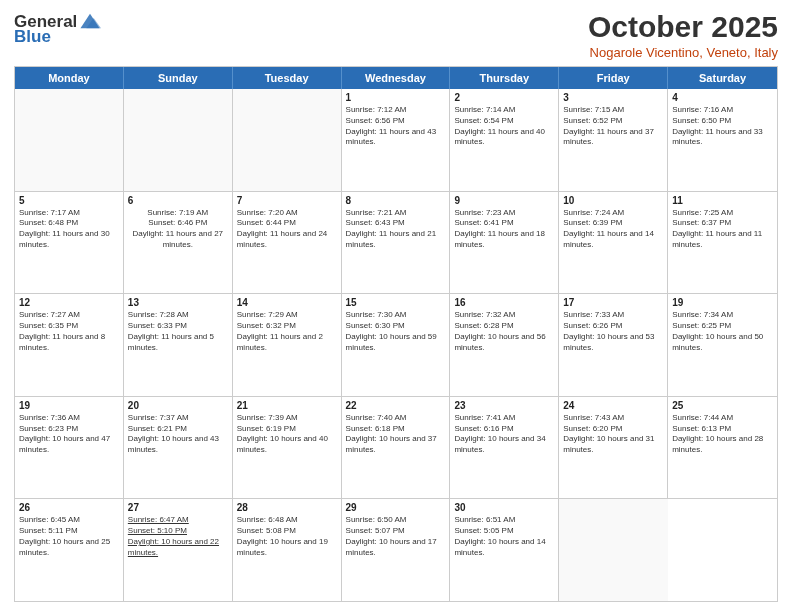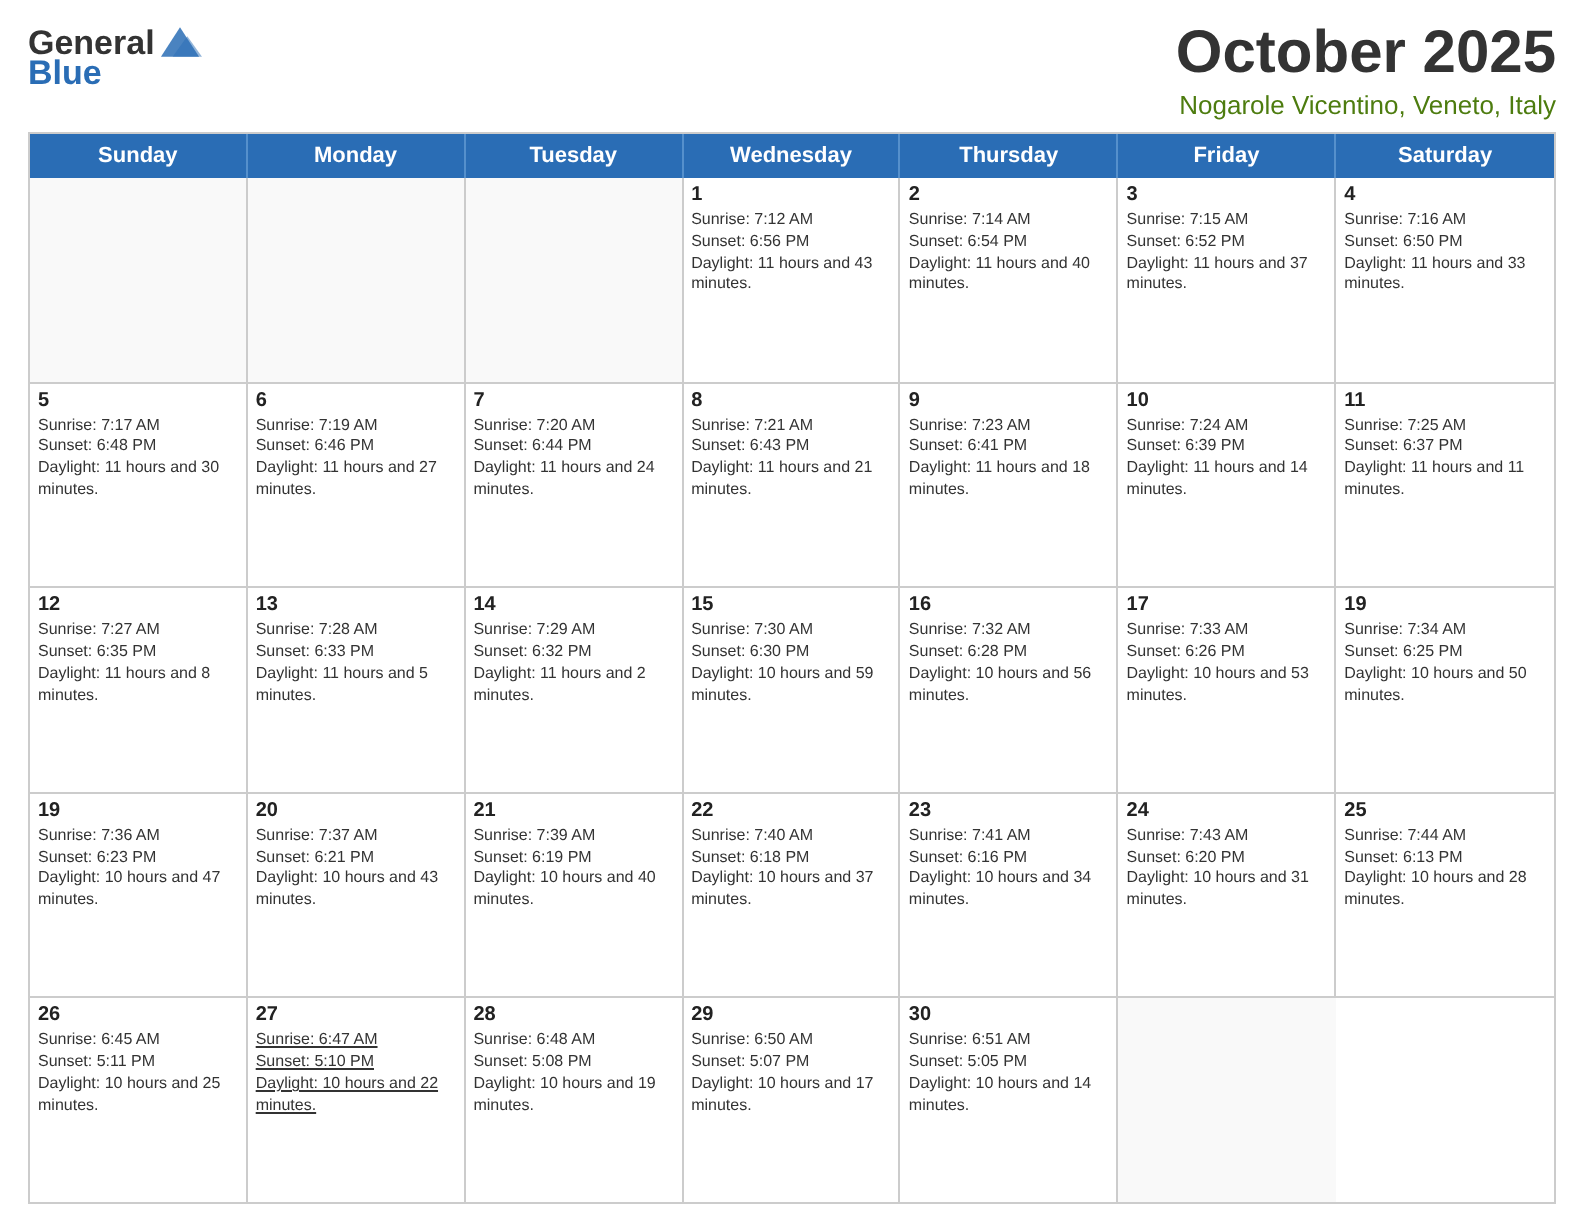--- a/index.html
+++ b/index.html
@@ -49,21 +49,21 @@
       text-align: right;
     }
     .main-title {
       font-size: 30px;
       font-weight: bold;
       color: #333;
       line-height: 1.1;
     }
     .subtitle {
       font-size: 13px;
-      color: #4d7c0f;
+      color: #c2410c;
       margin-top: 2px;
     }
     .calendar {
       flex: 1;
       display: flex;
       flex-direction: column;
       border: 1px solid #ccc;
     }
     .cal-header {
       display: grid;
@@ -131,22 +131,22 @@
       </div>
     </div>
     <div class="title-block">
       <div class="main-title">October 2025</div>
       <div class="subtitle">Nogarole Vicentino, Veneto, Italy</div>
     </div>
   </div>
 
   <div class="calendar">
     <div class="cal-header">
-    <div class="cal-header-cell">Sunday</div>
-        <div class="cal-header-cell">Monday</div>
+    <div class="cal-header-cell">Monday</div>
+        <div class="cal-header-cell">Sunday</div>
         <div class="cal-header-cell">Tuesday</div>
         <div class="cal-header-cell">Wednesday</div>
         <div class="cal-header-cell">Thursday</div>
         <div class="cal-header-cell">Friday</div>
         <div class="cal-header-cell">Saturday</div>
       </div>
     <div class="cal-body">
     <div class="cal-row">
           <div class="cal-cell empty"></div>
           <div class="cal-cell empty"></div>
@@ -178,21 +178,21 @@
         </div>
         <div class="cal-row">
           <div class="cal-cell">
             <div class="day-number">5</div>
             <div class="cell-text" style="white-space: pre-line;">Sunrise: 7:17 AM
 Sunset: 6:48 PM
 Daylight: 11 hours and 30 minutes.</div>
           </div>
           <div class="cal-cell">
             <div class="day-number">6</div>
-            <div class="cell-text" style="white-space: pre-line;">Sunrise: 7:19 AM
+            <div class="cell-text" style="white-space: pre-line; text-align: center;">Sunrise: 7:19 AM
 Sunset: 6:46 PM
 Daylight: 11 hours and 27 minutes.</div>
           </div>
           <div class="cal-cell">
             <div class="day-number">7</div>
             <div class="cell-text" style="white-space: pre-line;">Sunrise: 7:20 AM
 Sunset: 6:44 PM
 Daylight: 11 hours and 24 minutes.</div>
           </div>
           <div class="cal-cell">

